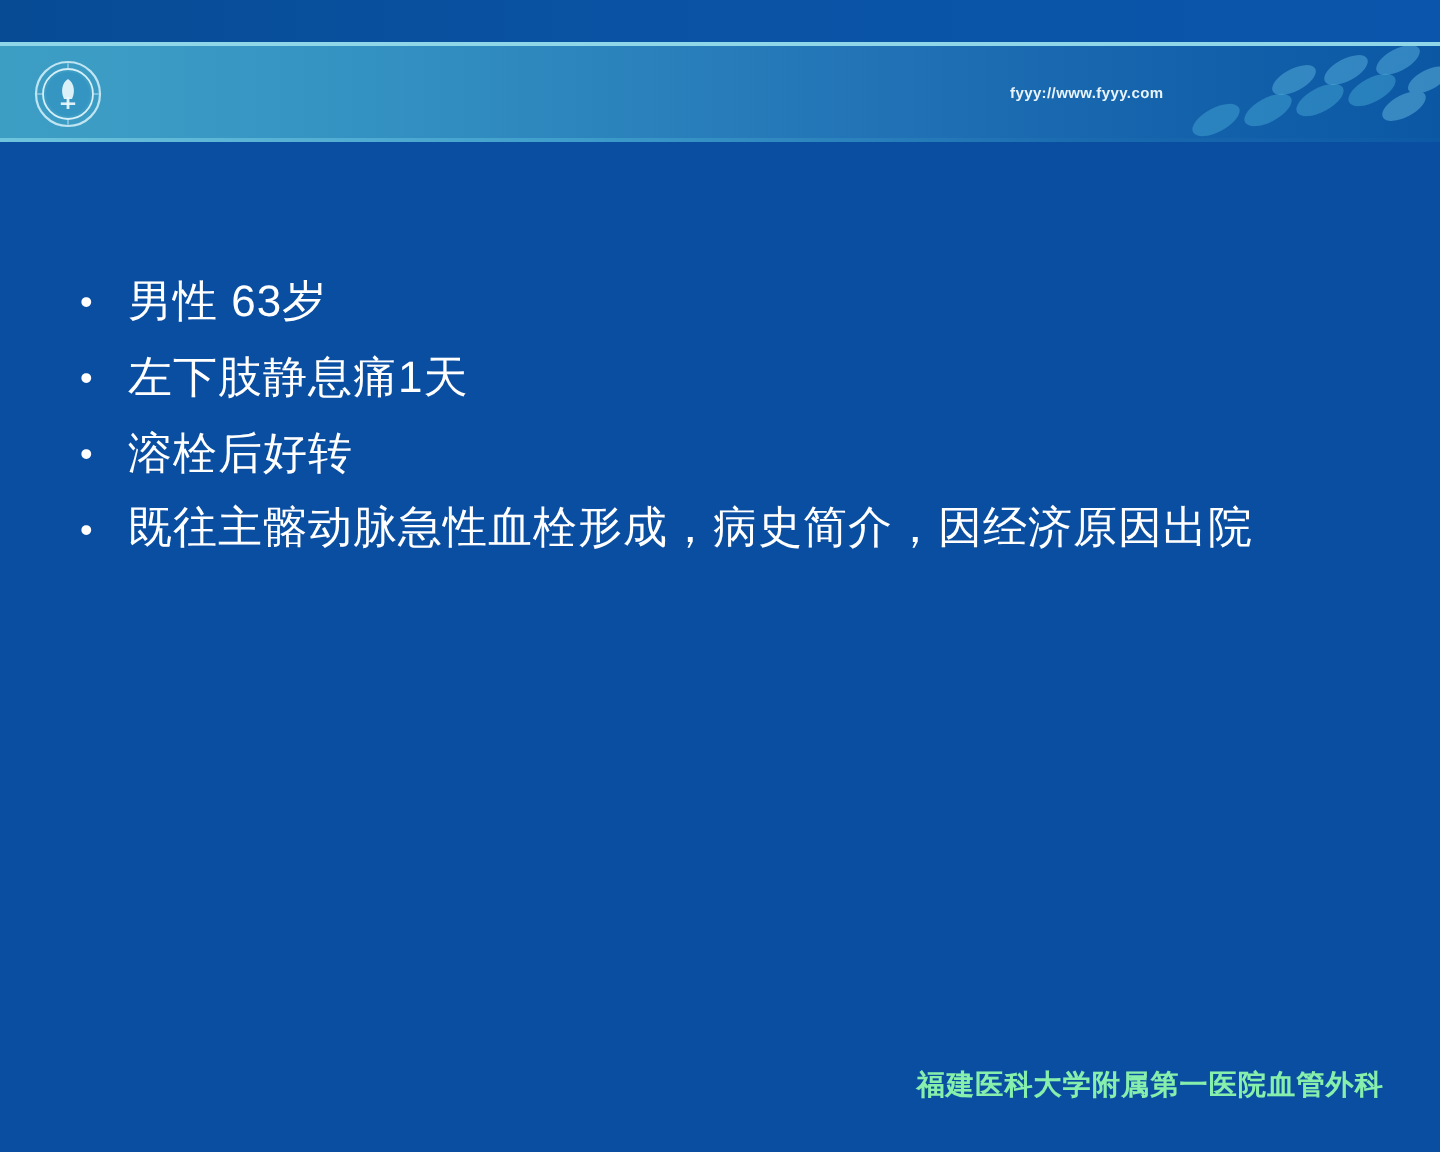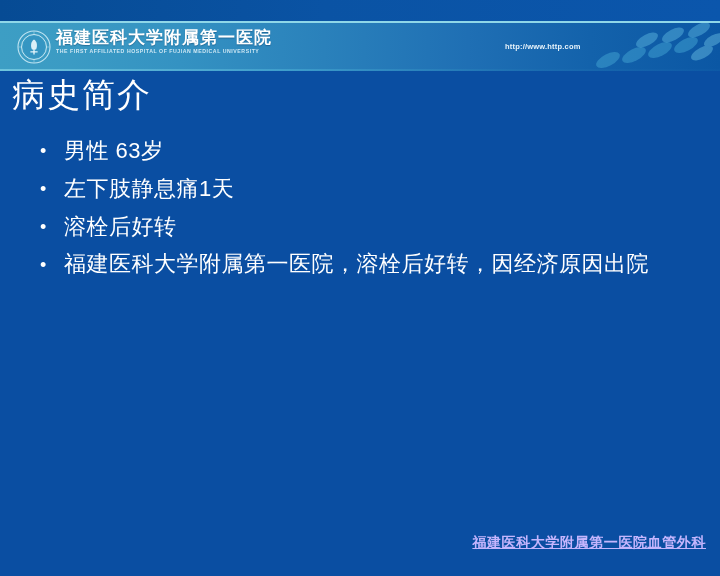--- a/index.html
+++ b/index.html
@@ -157,27 +157,26 @@
   .b4 { margin-top: 35px; }
 
   .bullet-text.wrap {
     line-height: 36px;
     padding-right: 20px;
   }
 
   
   .footer {
     position: absolute;
-    right: 14px; top: 534px;
+    right: 28px; top: 534px;
     font-size: 14px;
     font-weight: bold;
-    color: #c4b5fd;
+    color: #86efac;
     letter-spacing: 0.6px;
     white-space: nowrap;
-    text-decoration: underline;
   }
 </style>
 </head>
 <body>
 
 <div id="slide">
 
   <div class="top-strip"></div>
   <div class="top-strip-line"></div>
 
@@ -194,26 +193,22 @@
       <rect x="13.4" y="21.2" width="7.2" height="1.3" fill="#eaf7fd" opacity="0.92"></rect>
       <g stroke="#cfeaf6" stroke-width="0.55" opacity="0.8">
         <line x1="17" y1="1.6" x2="17" y2="4.2"></line>
         <line x1="17" y1="29.8" x2="17" y2="32.4"></line>
         <line x1="1.6" y1="17" x2="4.2" y2="17"></line>
         <line x1="29.8" y1="17" x2="32.4" y2="17"></line>
       </g>
     </svg>
   </div>
 
-  <div class="hosp-names">
-    <div class="hosp-cn">福建医科大学附属第一医院</div>
-    <div class="hosp-en">THE FIRST AFFILIATED HOSPITAL OF FUJIAN MEDICAL UNIVERSITY</div>
-  </div>
-
-  <div class="site-url">http://www.http.com</div>
+
+  <div class="site-url">fyyy://www.fyyy.com</div>
 
   <div class="leaves">
     <svg width="130" height="47" viewBox="0 0 130 47">
       <g fill="#3f9fd0" opacity="0.55">
         <ellipse cx="18" cy="37" rx="13" ry="6" transform="rotate(-28 18 37)"></ellipse>
         <ellipse cx="44" cy="32" rx="13" ry="6" transform="rotate(-28 44 32)"></ellipse>
         <ellipse cx="70" cy="27" rx="13" ry="6" transform="rotate(-28 70 27)"></ellipse>
         <ellipse cx="96" cy="22" rx="13" ry="6" transform="rotate(-28 96 22)"></ellipse>
       </g>
       <g fill="#59b3dd" opacity="0.5">
@@ -221,41 +216,40 @@
         <ellipse cx="83" cy="12" rx="12" ry="5.5" transform="rotate(-28 83 12)"></ellipse>
         <ellipse cx="109" cy="7" rx="12" ry="5.5" transform="rotate(-28 109 7)"></ellipse>
       </g>
       <g fill="#6ec3e6" opacity="0.45">
         <ellipse cx="112" cy="30" rx="12" ry="5.5" transform="rotate(-28 112 30)"></ellipse>
         <ellipse cx="124" cy="17" rx="11" ry="5" transform="rotate(-28 124 17)"></ellipse>
       </g>
     </svg>
   </div>
 
-  <div class="slide-title">病史简介</div>
 
   <div class="bullets">
 
     <div class="bullet-row b1">
       <div class="bullet-dot">•</div>
       <div class="bullet-text">男性  63岁</div>
     </div>
 
     <div class="bullet-row b2">
       <div class="bullet-dot">•</div>
       <div class="bullet-text">左下肢静息痛1天</div>
     </div>
 
     <div class="bullet-row b3">
       <div class="bullet-dot">•</div>
       <div class="bullet-text">溶栓后好转</div>
     </div>
 
     <div class="bullet-row b4">
       <div class="bullet-dot">•</div>
-      <div class="bullet-text wrap">福建医科大学附属第一医院，溶栓后好转，因经济原因出院</div>
+      <div class="bullet-text wrap">既往主髂动脉急性血栓形成，病史简介，因经济原因出院</div>
     </div>
 
   </div>
 
   <div class="footer">福建医科大学附属第一医院血管外科</div>
 
 </div>
 
 </body></html>

